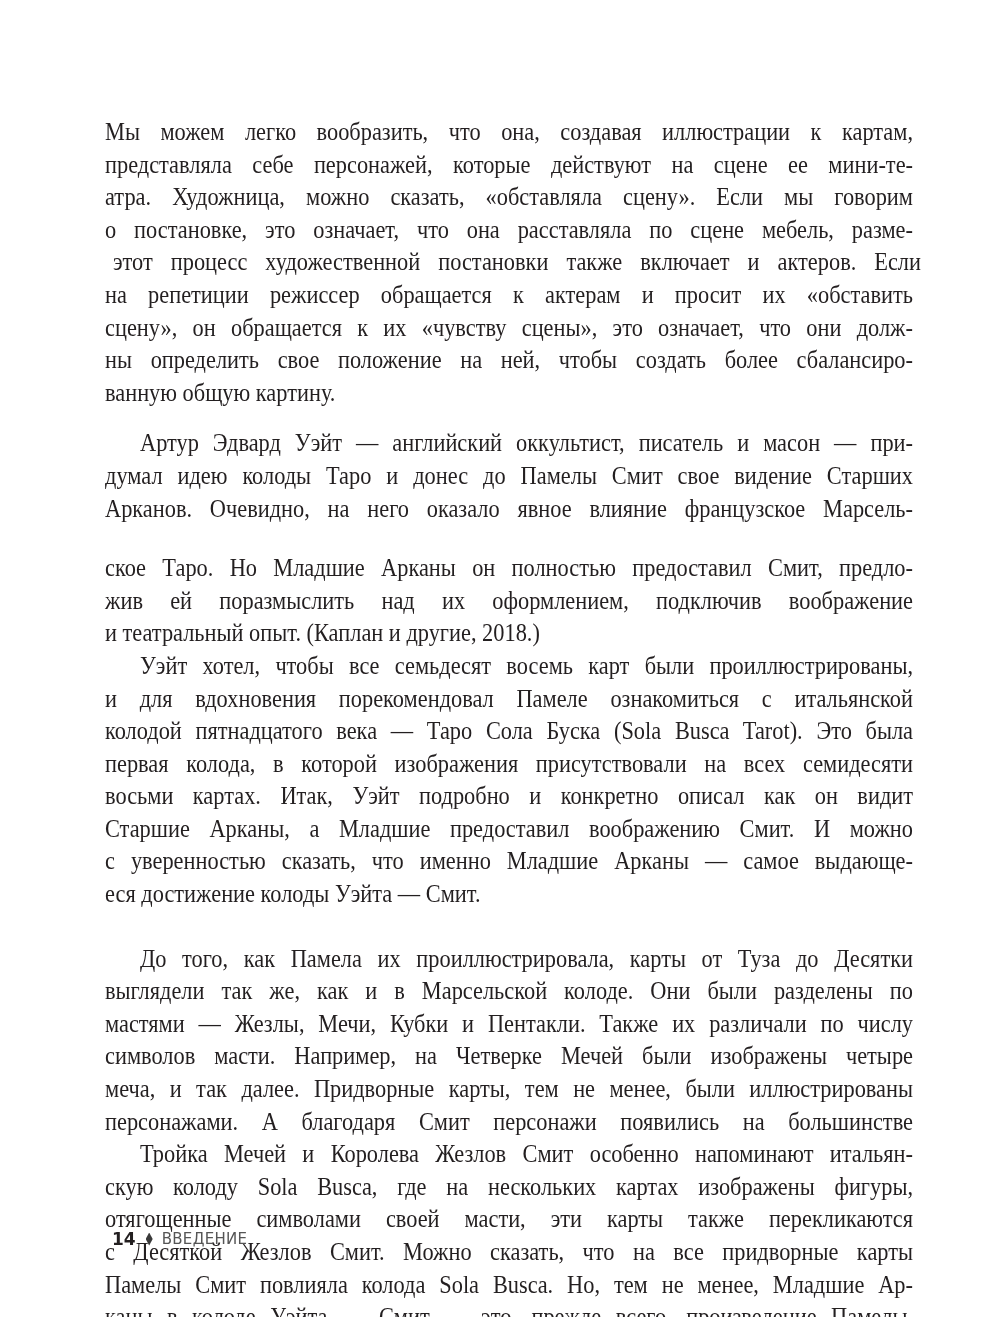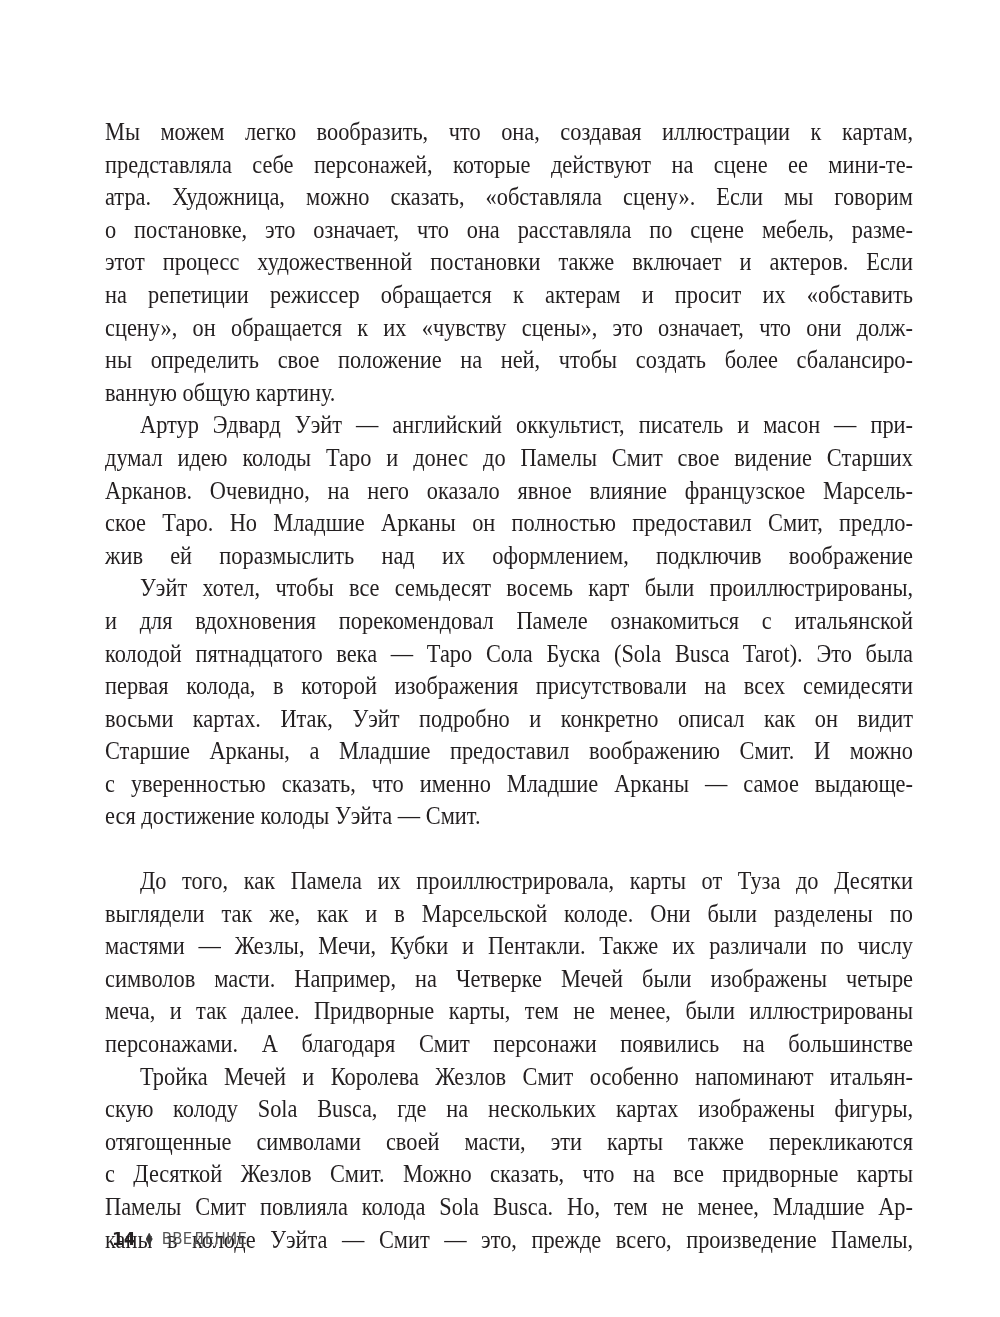--- a/index.html
+++ b/index.html
@@ -28,32 +28,33 @@
 </head>
 <body>
 
 <div class="page">
   <div class="textblock" id="textblock">
       <div>
         <div class="line" style="text-align: left; text-align-last: left;"><span class="fit" style="word-spacing: 17.3494px; transform: scaleX(0.86); margin-left: 0px;">Мы можем легко вообразить, что она, создавая иллюстрации к картам,</span></div>
         <div class="line" style="text-align: left; text-align-last: left;"><span class="fit" style="word-spacing: 17.2993px; transform: scaleX(0.86); margin-left: 0px;">представляла себе персонажей, которые действуют на сцене ее мини-те-</span></div>
         <div class="line" style="text-align: left; text-align-last: left;"><span class="fit" style="word-spacing: 17.9692px; transform: scaleX(0.86); margin-left: 0px;">атра. Художница, можно сказать, «обставляла сцену». Если мы говорим</span></div>
         <div class="line" style="text-align: left; text-align-last: left;"><span class="fit" style="word-spacing: 14.3082px; transform: scaleX(0.86); margin-left: 0px;">о постановке, это означает, что она расставляла по сцене мебель, разме-</span></div>
-        <div class="line" style="text-align: right; text-align-last: left;"><span class="fit" style="word-spacing: 14.4399px; transform: scaleX(0.86); margin-left: 0px;">этот процесс художественной постановки также включает и актеров. Если</span></div>
+        <div class="line" style="text-align: right; text-align-last: left; margin-left: 8px;"><span class="fit" style="word-spacing: 14.4399px; transform: scaleX(0.86); margin-left: 0px;">этот процесс художественной постановки также включает и актеров. Если</span></div>
         <div class="line" style="text-align: left; text-align-last: left;"><span class="fit" style="word-spacing: 18.1323px; transform: scaleX(0.86); margin-left: 0px;">на репетиции режиссер обращается к актерам и просит их «обставить</span></div>
         <div class="line" style="text-align: left; text-align-last: left;"><span class="fit" style="word-spacing: 11.2518px; transform: scaleX(0.86); margin-left: 0px;">сцену», он обращается к их «чувству сцены», это означает, что они долж-</span></div>
         <div class="line" style="text-align: left; text-align-last: left;"><span class="fit" style="word-spacing: 15.181px; transform: scaleX(0.86); margin-left: 0px;">ны определить свое положение на ней, чтобы создать более сбалансиро-</span></div>
         <div class="line" style="text-align: left; text-align-last: left;"><span class="fit" style="transform: scaleX(0.86); margin-left: 0px;">ванную общую картину.</span></div>
       </div>
       <div>
-        <div class="line" style="text-align: left; text-align-last: left;"><span class="fit" style="word-spacing: 9.7556px; transform: scaleX(0.86); margin-left: 35px;">Артур Эдвард Уэйт — английский оккультист, писатель и масон — при-</span></div>
+        <div class="line" style="text-align: left; text-align-last: left; margin-top: 18px;"><span class="fit" style="word-spacing: 9.7556px; transform: scaleX(0.86); margin-left: 35px;">Артур Эдвард Уэйт — английский оккультист, писатель и масон — при-</span></div>
         <div class="line" style="text-align: left; text-align-last: left;"><span class="fit" style="word-spacing: 10.8668px; transform: scaleX(0.86); margin-left: 0px;">думал идею колоды Таро и донес до Памелы Смит свое видение Старших</span></div>
         <div class="line" style="text-align: left; text-align-last: left;"><span class="fit" style="word-spacing: 14.1801px; transform: scaleX(0.86); margin-left: 0px;">Арканов. Очевидно, на него оказало явное влияние французское Марсель-</span></div>
-        <div class="line" style="text-align: left; text-align-last: left;"><span class="fit" style="word-spacing: 12.4761px; transform: scaleX(0.86); margin-left: 0px;">ское Таро. Но Младшие Арканы он полностью предоставил Смит, предло-</span></div>
+        <div class="line" style="text-align: left; text-align-last: left; margin-top: 27px;"><span class="fit" style="word-spacing: 12.4761px; transform: scaleX(0.86); margin-left: 0px;">ское Таро. Но Младшие Арканы он полностью предоставил Смит, предло-</span></div>
         <div class="line" style="text-align: left; text-align-last: left;"><span class="fit" style="word-spacing: 25.1501px; transform: scaleX(0.86); margin-left: 0px;">жив ей поразмыслить над их оформлением, подключив воображение</span></div>
+        <div class="line" style="text-align: left; text-align-last: left;"><span class="fit" style="transform: scaleX(0.86); margin-left: 0px;">и театральный опыт. (Каплан и другие, 2018.)</span></div>
       </div>
       <div>
         <div class="line" style="text-align: left; text-align-last: left;"><span class="fit" style="word-spacing: 11.2648px; transform: scaleX(0.86); margin-left: 35px;">Уэйт хотел, чтобы все семьдесят восемь карт были проиллюстрированы,</span></div>
         <div class="line" style="text-align: left; text-align-last: left;"><span class="fit" style="word-spacing: 19.9246px; transform: scaleX(0.86); margin-left: 0px;">и для вдохновения порекомендовал Памеле ознакомиться с итальянской</span></div>
         <div class="line" style="text-align: left; text-align-last: left;"><span class="fit" style="word-spacing: 9.42078px; transform: scaleX(0.86); margin-left: 0px;">колодой пятнадцатого века — Таро Сола Буска (Sola Busca Tarot). Это была</span></div>
         <div class="line" style="text-align: left; text-align-last: left;"><span class="fit" style="word-spacing: 14.0454px; transform: scaleX(0.86); margin-left: 0px;">первая колода, в которой изображения присутствовали на всех семидесяти</span></div>
         <div class="line" style="text-align: center; text-align-last: left;"><span class="fit" style="word-spacing: 16.1316px; transform: scaleX(0.86); margin-left: 0px;">восьми картах. Итак, Уэйт подробно и конкретно описал как он видит</span></div>
         <div class="line" style="text-align: left; text-align-last: left;"><span class="fit" style="word-spacing: 16.2817px; transform: scaleX(0.86); margin-left: 0px;">Старшие Арканы, а Младшие предоставил воображению Смит. И можно</span></div>
         <div class="line" style="text-align: left; text-align-last: left;"><span class="fit" style="word-spacing: 12.0525px; transform: scaleX(0.86); margin-left: 0px;">с уверенностью сказать, что именно Младшие Арканы — самое выдающе-</span></div>
         <div class="line" style="text-align: left; text-align-last: left;"><span class="fit" style="transform: scaleX(0.86); margin-left: 0px;">еся достижение колоды Уэйта — Смит.</span></div>

